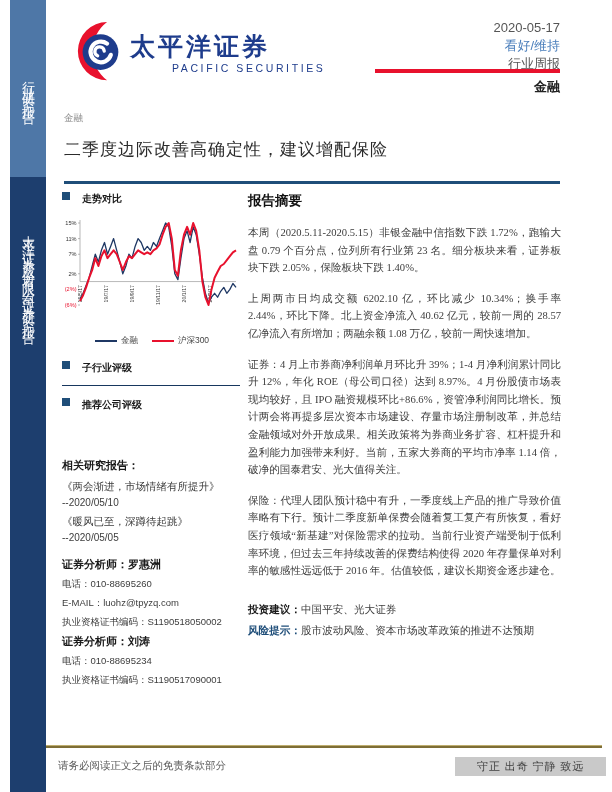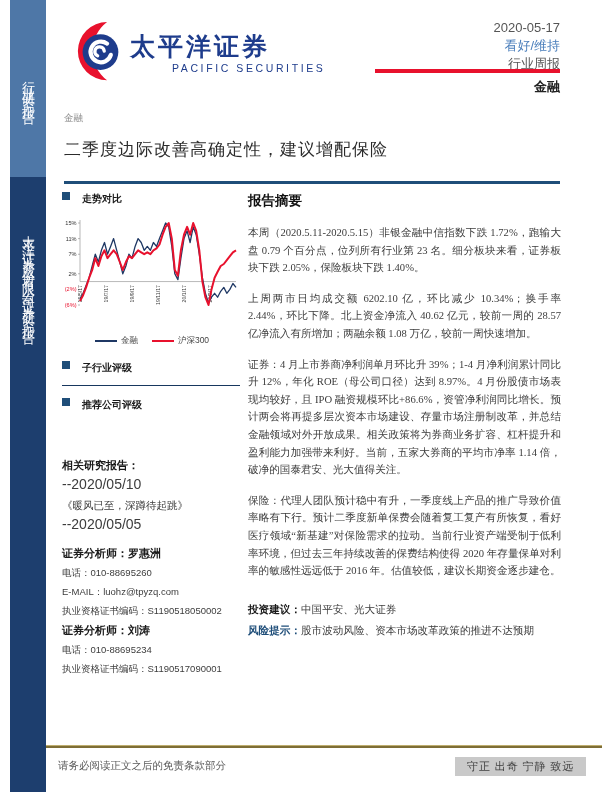--- a/index.html
+++ b/index.html
@@ -37,39 +37,39 @@
   
   .left-col{position:absolute;left:62px;top:192px;width:180px;}
   .chart-wrap{margin:9px 0 0 0;}
   .legend{display:flex;justify-content:center;gap:14px;margin-top:4px;
           font-size:8.5px;color:#444;font-family:"Liberation Sans",sans-serif;}
   .legend-item{display:flex;align-items:center;gap:4px;}
   .swatch{display:inline-block;width:22px;height:2px;}
   .divider{height:1px;background:#17375e;margin:10px 0 12px 0;width:178px;}
   .related-head{font-size:11px;font-weight:bold;color:#1a1a1a;margin-top:46px;}
   .report-item{font-size:10.5px;color:#3c3c3c;margin-top:6px;line-height:15px;}
-  .report-date{font-family:"Liberation Sans",sans-serif;font-size:14px;color:#3c3c3c;margin-top:3px;}
+  .report-date{font-family:"Liberation Sans",sans-serif;font-size:10px;color:#3c3c3c;margin-top:3px;}
   .analyst{margin-top:14px;}
   .analyst-name{font-size:11px;font-weight:bold;color:#1a1a1a;margin-bottom:5px;}
   .analyst-row{font-size:9.5px;color:#3c3c3c;margin-bottom:5px;line-height:13px;}
   .analyst-row .latin{font-family:"Liberation Sans",sans-serif;}
   
   .right-col{position:absolute;left:248px;top:192px;width:313px;}
   .summary-head{font-size:13.5px;font-weight:bold;color:#111;margin-bottom:14px;}
   .para{font-size:10.6px;line-height:17.6px;text-align:justify;color:#3c3c3c;margin:0 0 13px 0;}
   .advice-line,.risk-line{font-size:10.6px;line-height:17.6px;margin-top:4px;color:#3c3c3c;}
   .advice-line{margin-top:21px;}
   .bold-label{font-weight:bold;color:#1a1a1a;}
   .risk-label{font-weight:bold;color:#1f4e79;}
   
   .footer-line{position:absolute;left:46px;top:745px;width:556px;height:2px;background:#7e6e36;
                border-top:1px solid #bfae6f;}
   .footer-disclaimer{position:absolute;left:58px;top:759px;font-size:10.5px;color:#5a5a5a;}
   .footer-motto{position:absolute;left:455px;top:757px;background:#c9c9c9;color:#3f3f3f;
-                font-size:11px;padding:2px 12px;letter-spacing:1px;text-align:center;}
+                font-size:11px;padding:2px 22px;letter-spacing:1px;text-align:center;}
 </style>
 </head>
 <body>
 
 <div class="page">
 
   <div class="sidebar">
     <div class="sidebar-top">
       <span class="vtext">行业研究报告</span>
     </div>
@@ -150,20 +150,21 @@
 
     <div class="divider"></div>
 
     <div class="sec-head">
       <span class="sec-bullet"></span>
       <span>推荐公司评级</span>
     </div>
 
     <div class="related-head">相关研究报告：</div>
 
+    <div class="report-item">《两会渐进，市场情绪有所提升》</div>
     <div class="report-date">--2020/05/10</div>
     <div class="report-item">《暖风已至，深蹲待起跳》</div>
     <div class="report-date">--2020/05/05</div>
 
     <div class="analyst">
       <div class="analyst-name">证券分析师：罗惠洲</div>
       <div class="analyst-row"><span>电话：</span><span class="latin">010-88695260</span></div>
       <div class="analyst-row"><span class="latin">E-MAIL：</span><span class="latin">luohz@tpyzq.com</span></div>
       <div class="analyst-row"><span>执业资格证书编码：</span><span class="latin">S1190518050002</span></div>
     </div>

